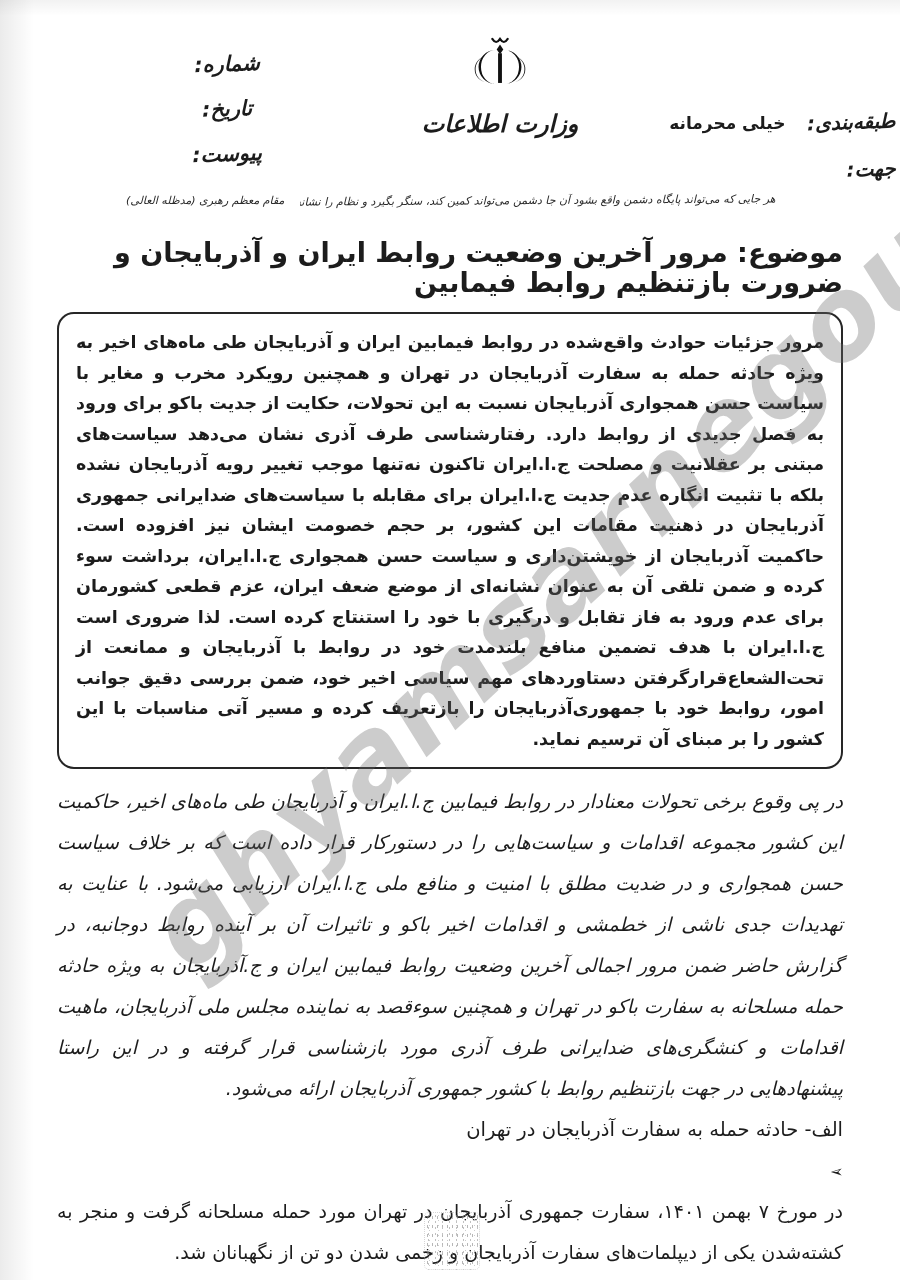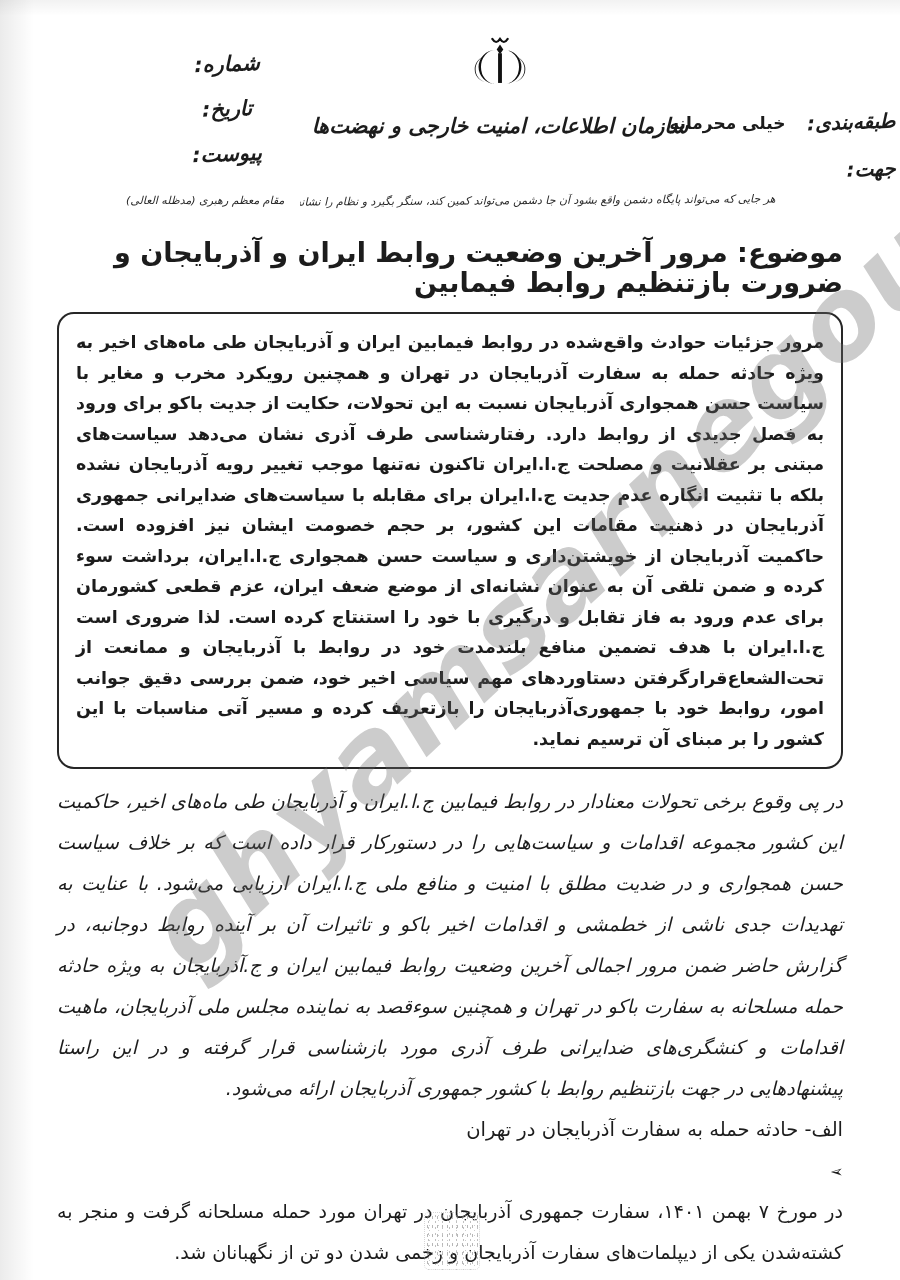--- a/index.html
+++ b/index.html
@@ -104,21 +104,21 @@
       <path d="M60 24 l6 9 -6 9 -6 -9 z" fill="#111"></path>
       <rect x="56.5" y="40" width="7" height="54" fill="#111"></rect>
       <path d="M52 34 A31 31 0 0 0 52 96 A24 28 0 0 1 52 34 Z" fill="#111"></path>
       <path d="M36 46 A22 23 0 0 0 36 92 A16 18 0 0 1 36 46 Z" fill="#111"></path>
       <g transform="translate(120,0) scale(-1,1)">
         <path d="M52 34 A31 31 0 0 0 52 96 A24 28 0 0 1 52 34 Z" fill="#111"></path>
         <path d="M36 46 A22 23 0 0 0 36 92 A16 18 0 0 1 36 46 Z" fill="#111"></path>
       </g>
     </svg>
   </span>
-  <div class="organization">سازمان اطلاعات، امنیت خارجی و نهضت‌ها</div>
+  <div class="ministry">وزارت اطلاعات</div>
 </div>
 
 <div class="hdr-right">
   <div class="cls-row">
     <span class="cls-lbl">طبقه‌بندی:</span>
     <span class="cls-val">خیلی محرمانه</span>
   </div>
   <div class="jahat">جهت:</div>
 </div>
 

